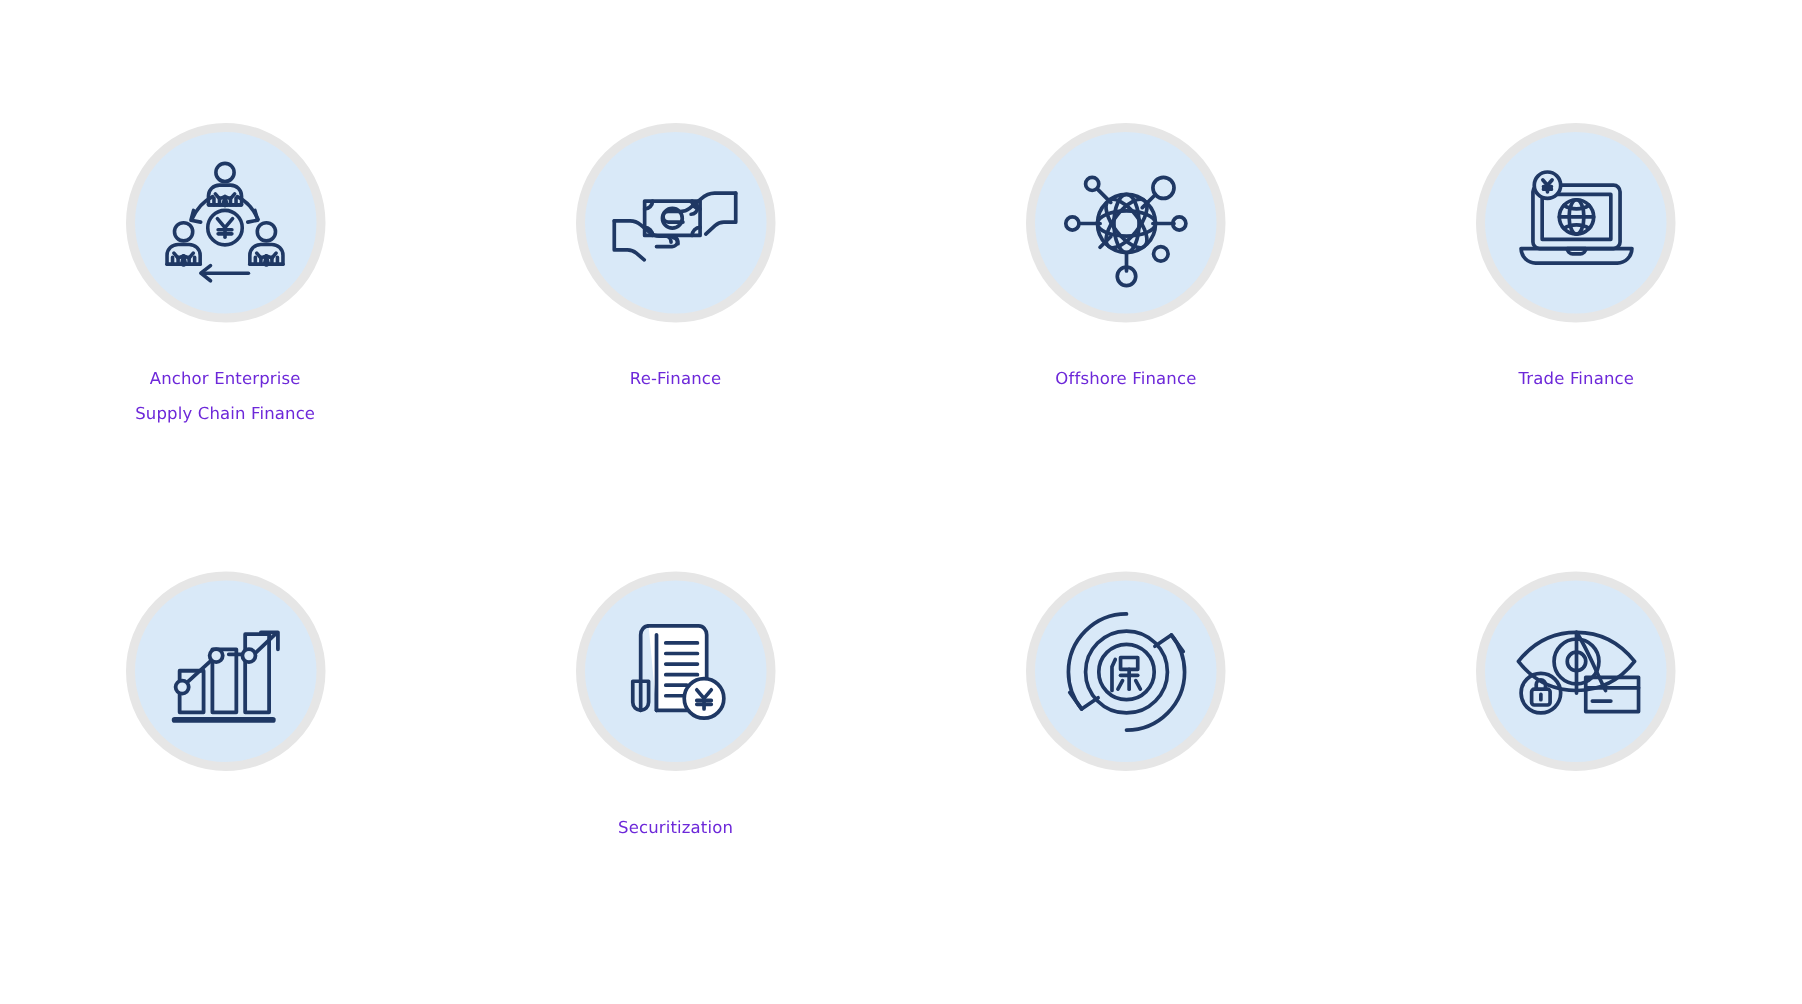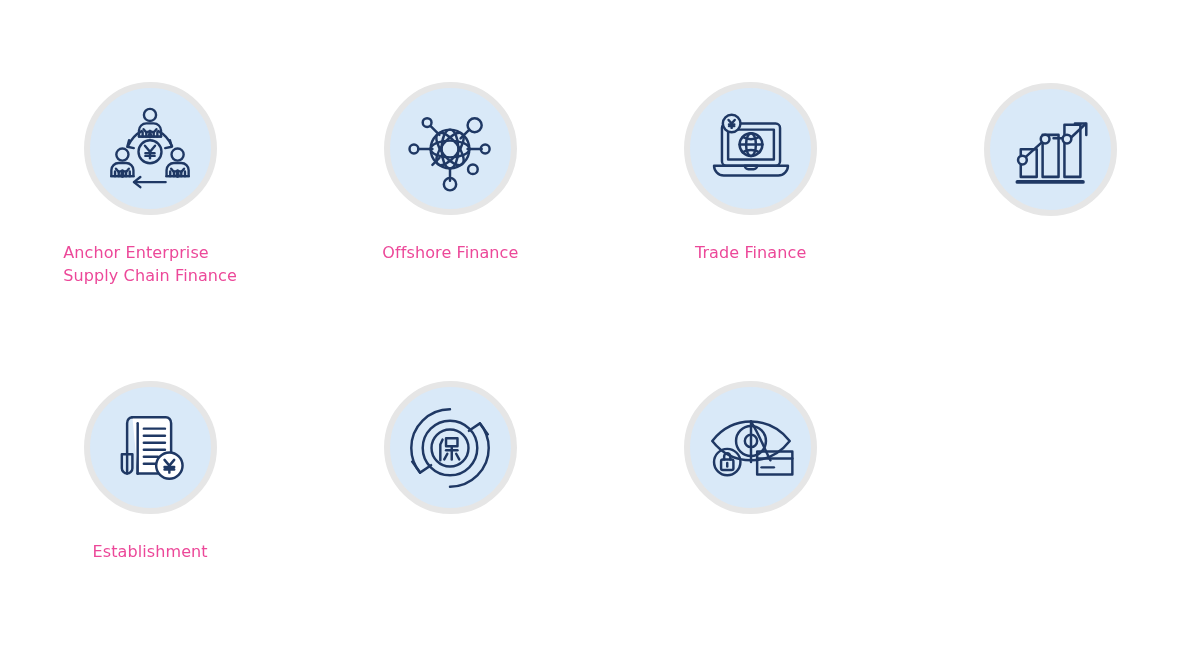--- a/index.html
+++ b/index.html
@@ -40,23 +40,24 @@
     background: #d9e9f8;
     border: 6px solid #e6e6e6;
     display: flex;
     align-items: center;
     justify-content: center;
     flex: 0 0 auto;
   }
   .badge svg { display: block; }
   .caption {
     margin-top: 27px;
-    font-size: 16px;
+    text-align: center;
+    font-size: 11px;
     line-height: 22.5px;
-    color: #ec4899;
+    color: #6d28d9;
     letter-spacing: 0.1px;
     white-space: pre-line;
     font-weight: 400;
   }
   .row2 .badge { margin-top: 1px; }
 </style>
 </head>
 <body>
 
 <div id="board">
@@ -99,20 +100,42 @@
             <path d="M66.5 49l7.1-1.4-1.9-7.1"></path>
             <path d="M67 86H33"></path>
             <path d="M39.5 80.5L32.5 86l7 5.5"></path>
           </svg>
         </span>
       </div>
       <div class="caption">Anchor Enterprise
 Supply Chain Finance</div>
     </div>
 
+    <div class="cell">
+      <div class="badge">
+        <span>
+          <svg width="88" height="88" viewBox="0 0 100 100" fill="none" stroke="#1f3864" stroke-width="2.8" stroke-linecap="round" stroke-linejoin="round">
+
+            <path d="M27 33h42v26H27z"></path>
+            <path d="M27 39c3.3 0 6-2.7 6-6M69 39c-3.3 0-6-2.7-6-6M27 53c3.3 0 6 2.7 6 6M69 53c-3.3 0-6 2.7-6 6"></path>
+            <ellipse cx="48" cy="46" rx="7.5" ry="7.5"></ellipse>
+
+            <path d="M96 27H80c-4 0-7 1.5-10.5 4.5l-8.5 7c-2 1.7-4.6 2.4-7 2.4h-9c-2.2 0-4 1.8-4 4s1.8 4 4 4h11"></path>
+            <path d="M96 27v22h-9c-2.3 0-4.8.9-6.7 2.6l-7 6.4"></path>
+            <path d="M62 33.5c2.6-.2 5 2 5 4.7 0 2.6-2.1 4.8-4.8 4.8"></path>
+
+            <path d="M4 48h12c3 0 5.6 1 8 3l7.5 6.3c1.8 1.5 4 2.2 6.4 2.2h10c2.2 0 4 1.8 4 4s-1.8 4-4 4H36"></path>
+            <path d="M4 48v22h10c2.4 0 4.8.9 6.7 2.5l6 5"></path>
+            <path d="M43 59.5c2.2.3 4 2.3 4 4.6"></path>
+            <path d="M49 60.8c1.9.6 3.3 2.4 3.3 4.5"></path>
+          </svg>
+        </span>
+      </div>
+      <div class="caption">Re-Finance</div>
+    </div>
 
     <div class="cell">
       <div class="badge">
         <span>
           <svg width="88" height="88" viewBox="0 0 100 100" fill="none" stroke="#1f3864" stroke-width="2.8" stroke-linecap="round" stroke-linejoin="round">
 
             <path d="M14 50h16M70 50h16M28 24l10 10M72 28l-10 10M50 72v14M30 68l8-8"></path>
 
             <ellipse cx="50" cy="50" rx="22" ry="22"></ellipse>
             <ellipse cx="50" cy="50" rx="9.5" ry="22"></ellipse>
@@ -198,21 +221,21 @@
 
             <path d="M43 28h24M43 36h24M43 44h24M43 52h24M43 60h16M43 68h14"></path>
 
             <circle cx="72" cy="70" r="15" fill="#ffffff"></circle>
             <path d="M66.5 63.5l5.5 6.5 5.5-6.5"></path>
             <path d="M72 70v8"></path>
             <path d="M66.5 71.5h11M66.5 74.5h11"></path>
           </svg>
         </span>
       </div>
-      <div class="caption">Establishment</div>
+      <div class="caption">Securitization</div>
     </div>
 
     <div class="cell row2">
       <div class="badge">
         <span>
           <svg width="88" height="88" viewBox="0 0 100 100" fill="none" stroke="#1f3864" stroke-width="2.8" stroke-linecap="round" stroke-linejoin="round">
 
             <path d="M50 6C25.7 6 6 25.7 6 50c0 10.6 3.8 20.4 10 28"></path>
             <path d="M7 65.5L16 78l12.5-8.5"></path>
             <path d="M50 94c24.3 0 44-19.7 44-44 0-10.6-3.8-20.4-10-28"></path>

